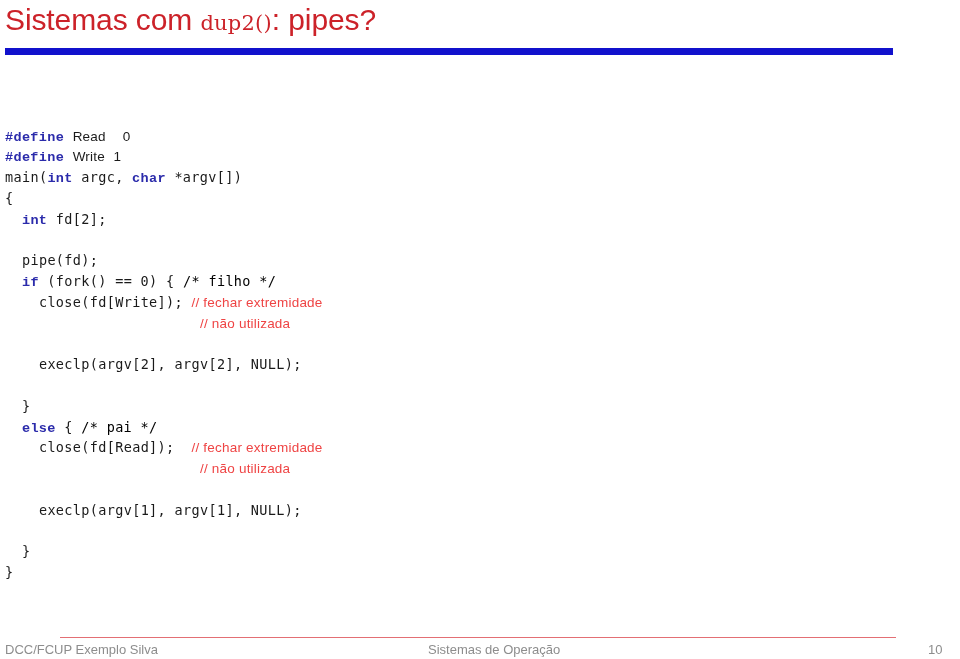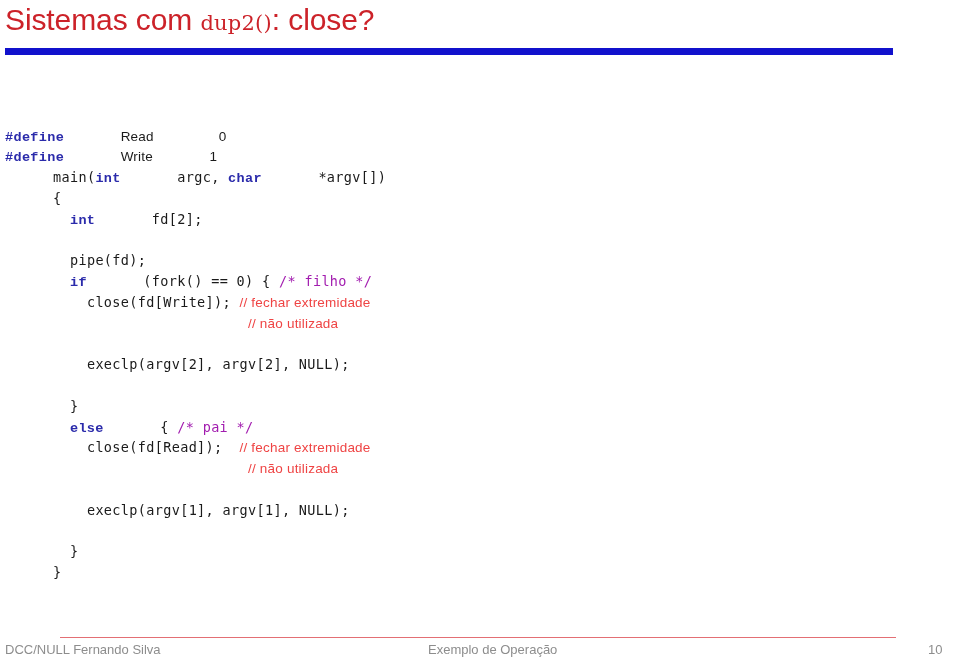--- a/index.html
+++ b/index.html
@@ -53,22 +53,22 @@
     white-space: pre;
     color: #1a1a1a;
     letter-spacing: 0.35px;
   }
   #code-block .ln {
     display: block;
     height: 20.8px;
     white-space: pre;
   }
   #code-block .kw    { color: #2b2bab; font-weight: bold; font-family: Liberation Mono, monospace; }
-  #code-block .cm    { color: #a21caf; }
-  #code-block .id    { color: #1a1a1a; margin-left: 48px; }
+  #code-block .cm    { color: #000000; }
+  #code-block .id    { color: #1a1a1a; }
   
   #code-block .sans  {
     font-family: "Liberation Sans", sans-serif;
     letter-spacing: 0.2px;
     text-align: right;
   }
   #code-block .cm.sans { color: #ef4444; }
 
   
   #footer-rule {
@@ -87,22 +87,22 @@
     color: #8d8d8d;
     white-space: nowrap;
   }
   #footer-left   { left: 5px; }
   #footer-center { left: 428px; }
   #footer-right  { left: 928px; }
 </style>
 </head>
 <body>
 
-<div id="slide-title"><span>Sistemas com </span><span class="tt">dup2()</span><span>: close?</span></div>
+<div id="slide-title"><span>Sistemas com </span><span class="tt">dup2()</span><span>: pipes?</span></div>
 
 <div id="title-rule"></div>
 
 <pre id="code-block"><span class="ln"><span class="kw">#define</span><span class="id"> </span><span class="sans">Read</span><span class="id">  </span><span class="sans">0</span></span><span class="ln"><span class="kw">#define</span><span class="id"> </span><span class="sans">Write</span><span class="id"> </span><span class="sans">1</span></span><span class="ln"><span class="id">main(</span><span class="kw">int</span><span class="id"> argc, </span><span class="kw">char</span><span class="id"> *argv[])</span></span><span class="ln"><span class="id">{</span></span><span class="ln"><span class="id">  </span><span class="kw">int</span><span class="id"> fd[2];</span></span><span class="ln">&nbsp;</span><span class="ln"><span class="id">  pipe(fd);</span></span><span class="ln"><span class="id">  </span><span class="kw">if</span><span class="id"> (fork() == 0) { </span><span class="cm">/* filho */</span></span><span class="ln"><span class="id">    close(fd[Write]); </span><span class="cm sans">// fechar extremidade</span></span><span class="ln"><span class="id">                       </span><span class="cm sans">// não utilizada</span></span><span class="ln">&nbsp;</span><span class="ln"><span class="id">    execlp(argv[2], argv[2], NULL);</span></span><span class="ln">&nbsp;</span><span class="ln"><span class="id">  }</span></span><span class="ln"><span class="id">  </span><span class="kw">else</span><span class="id"> { </span><span class="cm">/* pai */</span></span><span class="ln"><span class="id">    close(fd[Read]);  </span><span class="cm sans">// fechar extremidade</span></span><span class="ln"><span class="id">                       </span><span class="cm sans">// não utilizada</span></span><span class="ln">&nbsp;</span><span class="ln"><span class="id">    execlp(argv[1], argv[1], NULL);</span></span><span class="ln">&nbsp;</span><span class="ln"><span class="id">  }</span></span><span class="ln"><span class="id">}</span></span></pre>
 
 <div id="footer-rule"></div>
-<div class="footer-text" id="footer-left">DCC/NULL Fernando Silva</div>
-<div class="footer-text" id="footer-center">Exemplo de Operação</div>
+<div class="footer-text" id="footer-left">DCC/FCUP Exemplo Silva</div>
+<div class="footer-text" id="footer-center">Sistemas de Operação</div>
 <div class="footer-text" id="footer-right">10</div>
 
 </body></html>

